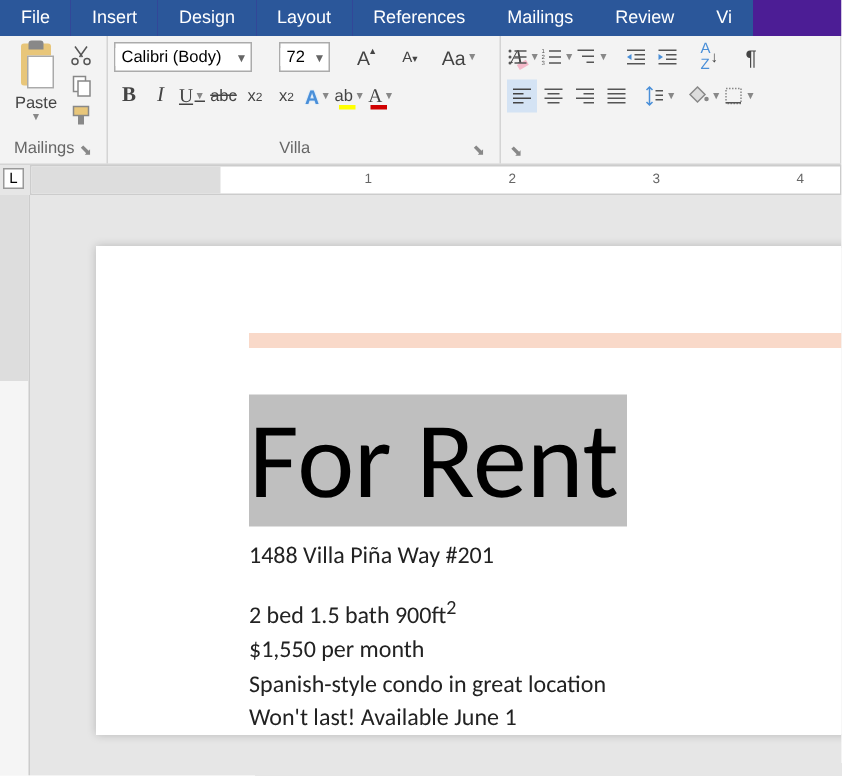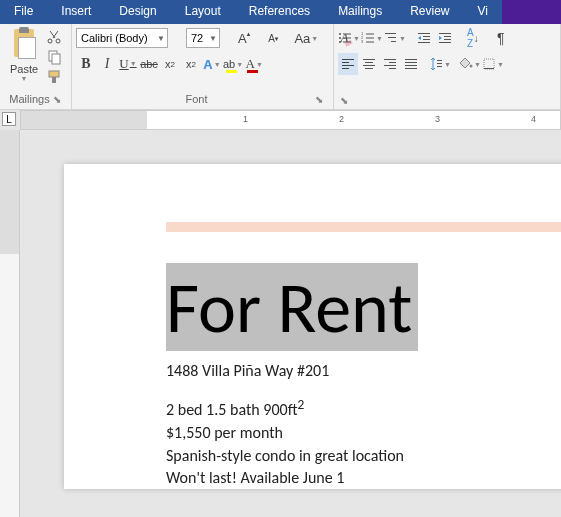--- a/index.html
+++ b/index.html
@@ -165,21 +165,21 @@
             <span class="dd">▼</span>
           </div>
         <div class="btn">
             <span style="font-family:serif;font-size:13px">A</span>
             <div class="color-bar" style="background:#d00000"></div>
             <span class="dd">▼</span>
           </div>
       </div>
     </div>
     <div class="group-footer">
-      <div class="group-label" style="flex:1">Font</div>
+      <div class="group-label" style="flex:1">Villa</div>
       <div class="launcher">⬊</div>
     </div>
   </div>
 
   <div class="group" style="flex:1">
     <div style="display:flex;flex-direction:column;flex:1">
       <div class="para-top">
         <div class="btn">
             <svg width="14" height="14" viewBox="0 0 14 14">
               <circle cx="2" cy="3" r="1" fill="#555"></circle>

